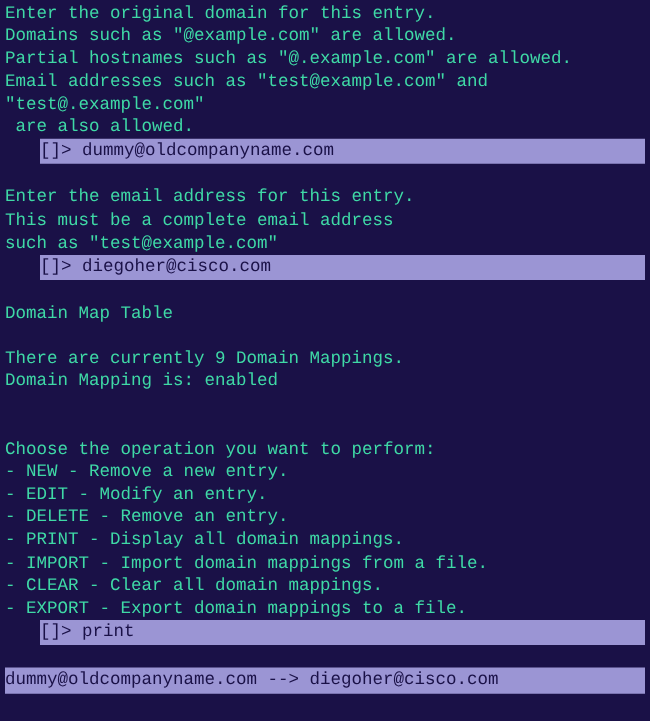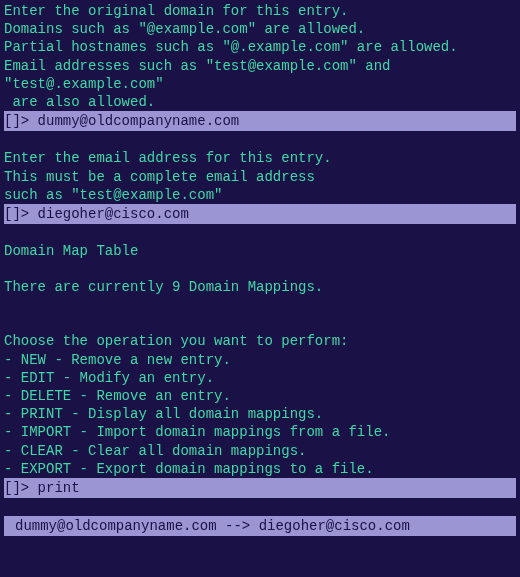--- a/index.html
+++ b/index.html
@@ -20,26 +20,27 @@
     }
     .line {
       white-space: pre-wrap;
       min-height: 18px;
     }
     .prompt-line {
       background: #9b95d4;
       color: #1a1147;
       white-space: pre;
       padding: 1px 0;
+      margin-left: 28px;
     }
     .highlight-line {
       background: #9b95d4;
       color: #1a1147;
       white-space: pre;
-      padding: 1px 11px;
+      padding: 1px 0;
     }
     .bracket {
       color: #1a1147;
     }
     .input-text {
       color: #1a1147;
     }
     .blank {
       height: 18px;
     }
@@ -61,20 +62,21 @@
   <div class="line">Enter the email address for this entry.</div>
   <div class="line">This must be a complete email address</div>
   <div class="line">such as "test@example.com"</div>
   <div class="prompt-line"><span class="bracket">[]&gt; </span><span class="input-text">diegoher@cisco.com</span></div>
 
   <div class="blank"></div>
 
   <div class="line">Domain Map Table</div>
   <div class="blank"></div>
   <div class="line">There are currently 9 Domain Mappings.</div>
+  <div class="line">Domain Mapping is: enabled</div>
 
   <div class="blank"></div>
   <div class="blank"></div>
 
   <div class="line">Choose the operation you want to perform:</div>
   <div class="line">- NEW - Remove a new entry.</div>
   <div class="line">- EDIT - Modify an entry.</div>
   <div class="line">- DELETE - Remove an entry.</div>
   <div class="line">- PRINT - Display all domain mappings.</div>
   <div class="line">- IMPORT - Import domain mappings from a file.</div>

